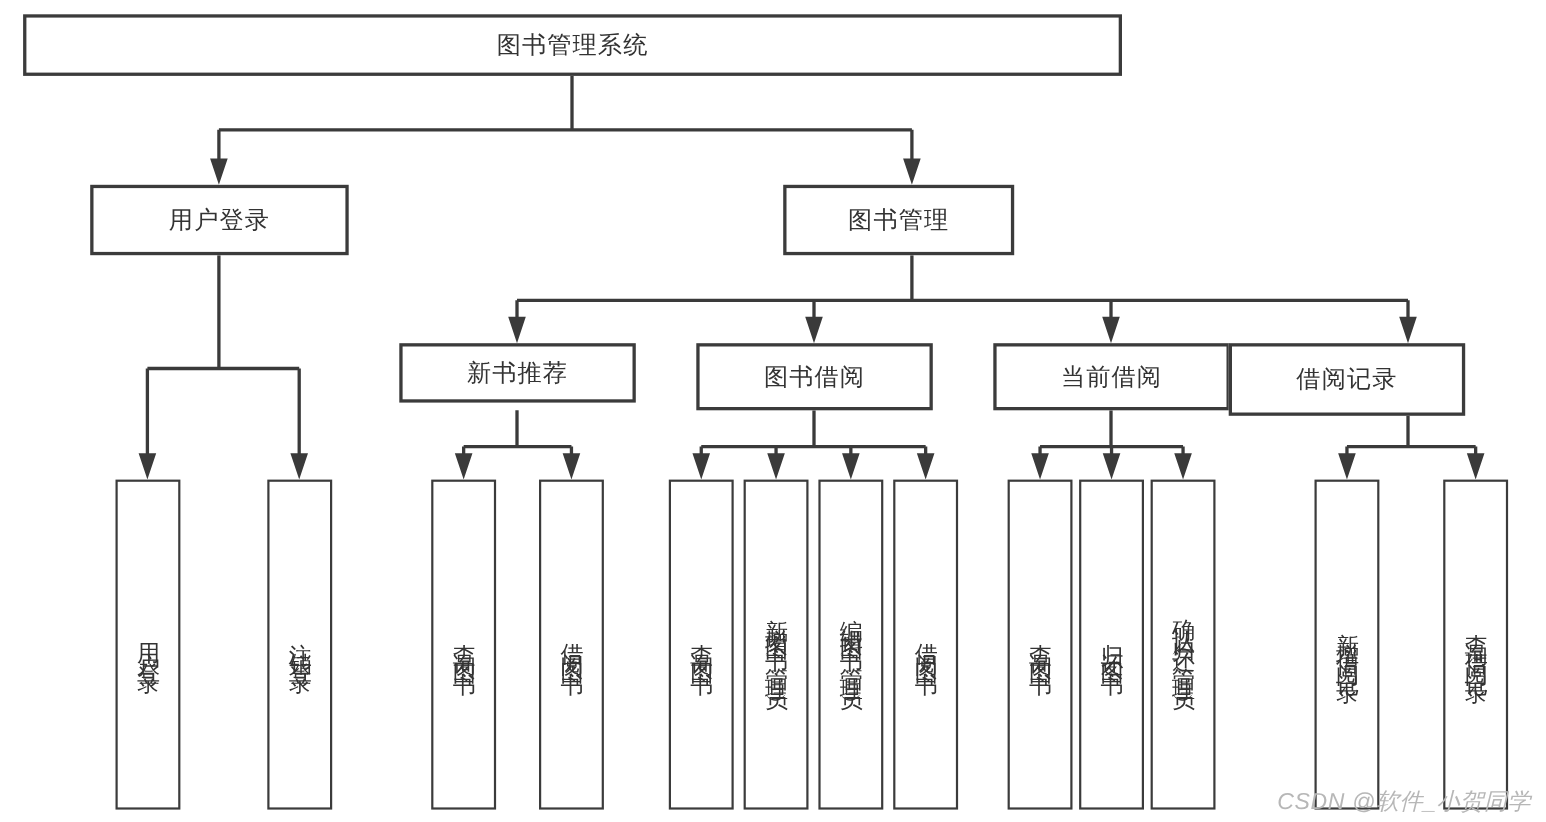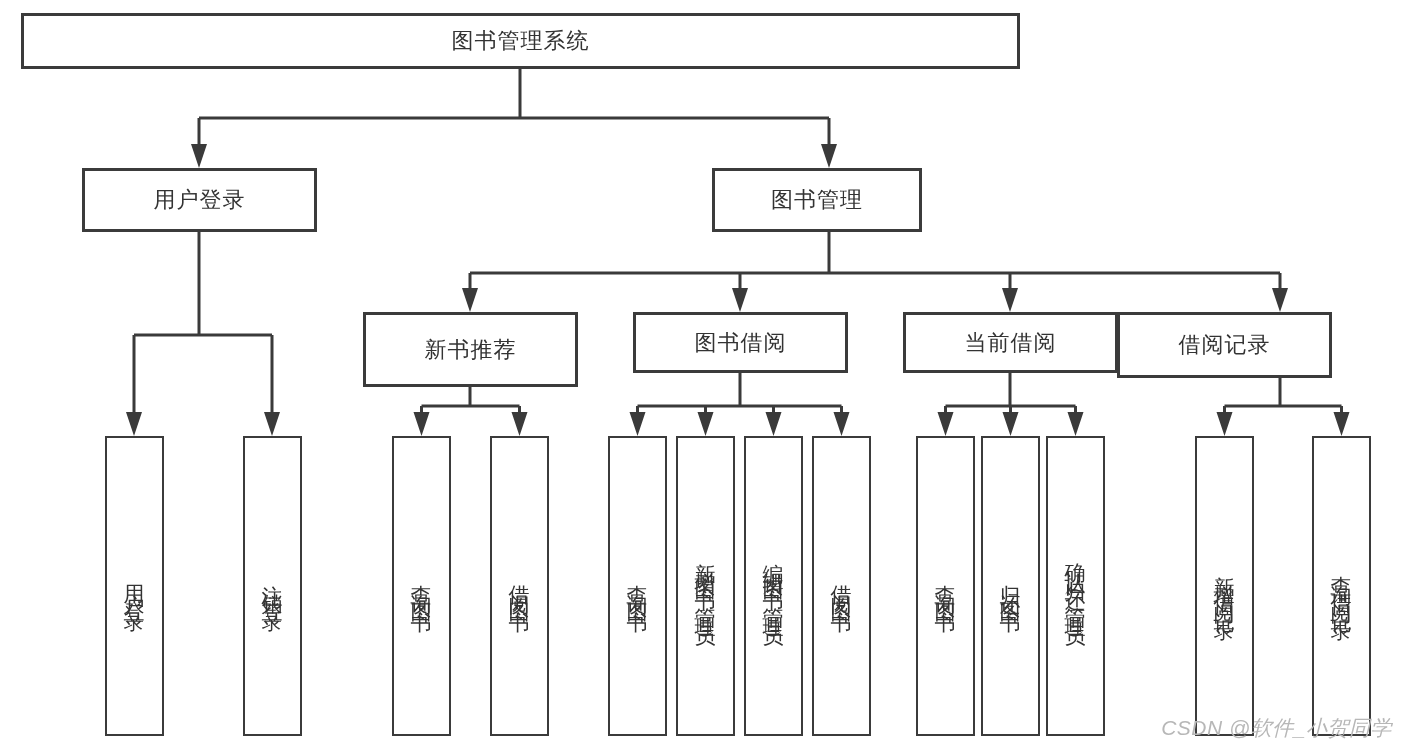--- a/index.html
+++ b/index.html
@@ -73,21 +73,21 @@
     <span>图书管理系统</span>
   </div>
 
   <div class="node" style="left:82px;top:168px;width:235px;height:64px">
     <span>用户登录</span>
   </div>
   <div class="node" style="left:712px;top:168px;width:210px;height:64px">
     <span>图书管理</span>
   </div>
 
-  <div class="node" style="left:363px;top:312px;width:215px;height:75px">
+  <div class="node" style="left:363px;top:312px;width:215px;height:54px">
     <span>新书推荐</span>
   </div>
   <div class="node" style="left:633px;top:312px;width:215px;height:61px">
     <span>图书借阅</span>
   </div>
   <div class="node" style="left:903px;top:312px;width:215px;height:61px">
     <span>当前借阅</span>
   </div>
   <div class="node" style="left:1117px;top:312px;width:215px;height:66px">
     <span>借阅记录</span>

